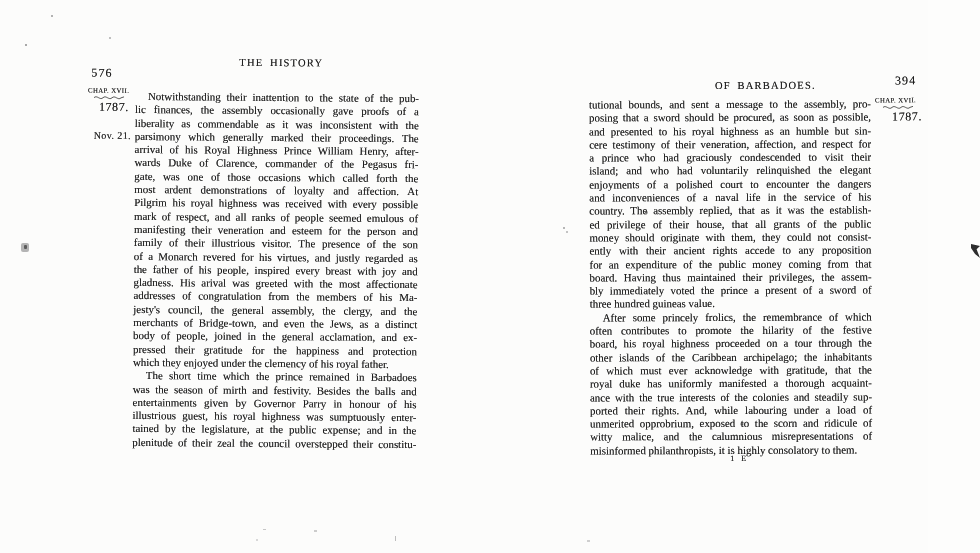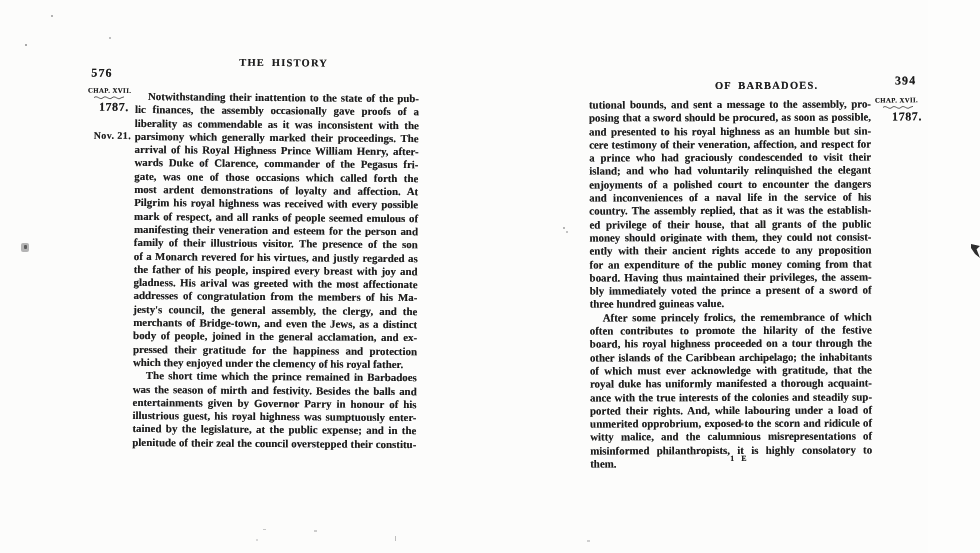--- a/index.html
+++ b/index.html
@@ -1,18 +1,18 @@
 <!DOCTYPE html>
 <html><head>
 <meta charset="utf-8">
 <style>
   html,body{margin:0;padding:0;}
   body{width:980px;height:553px;overflow:hidden;background:#fdfdfc;
        font-family:"Liberation Serif","DejaVu Serif",serif;color:#1d1d1d;}
-  #scan{position:relative;width:928px;height:553px;background:#fcfcfb;font-weight:bold;}
+  #scan{position:relative;width:928px;height:553px;background:#fcfcfb;}
   .abs{position:absolute;white-space:nowrap;}
   .page{position:absolute;left:0;top:0;width:980px;height:553px;}
   #left-page{transform:rotate(0.45deg);transform-origin:140px 100px;}
   #right-page{transform:rotate(-0.2deg);transform-origin:730px 110px;}
   .ink{color:#1d1d1d;text-shadow:0 0 0.6px rgba(30,30,30,0.65);}
   .folio{font-size:12px;letter-spacing:1.2px;}
   .running-head{font-size:10.5px;letter-spacing:1.2px;word-spacing:3px;}
   .margin-note{font-size:6.8px;letter-spacing:0.4px;}
   .margin-year{font-size:12px;letter-spacing:0.6px;}
   .margin-date{font-size:10px;letter-spacing:0.4px;}

